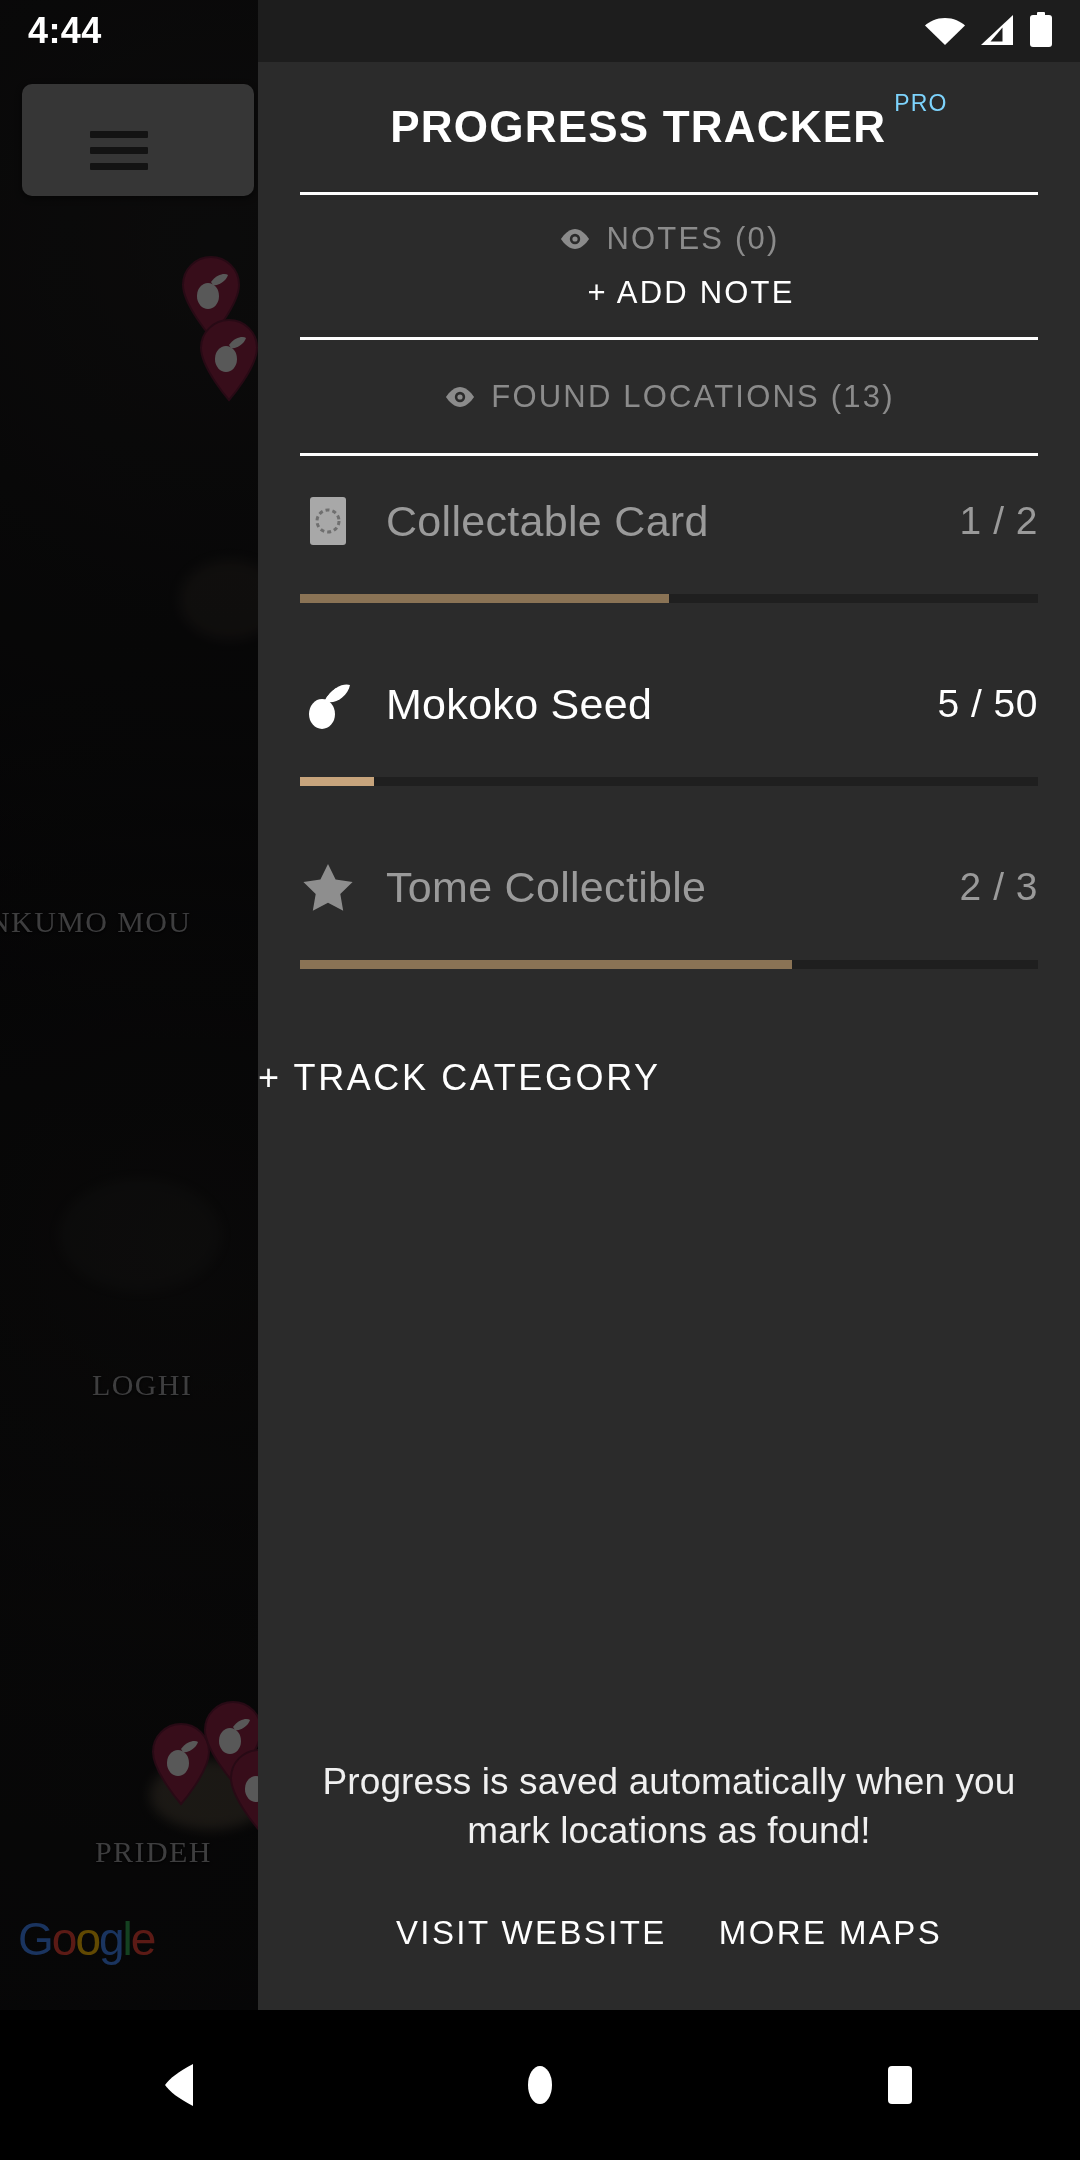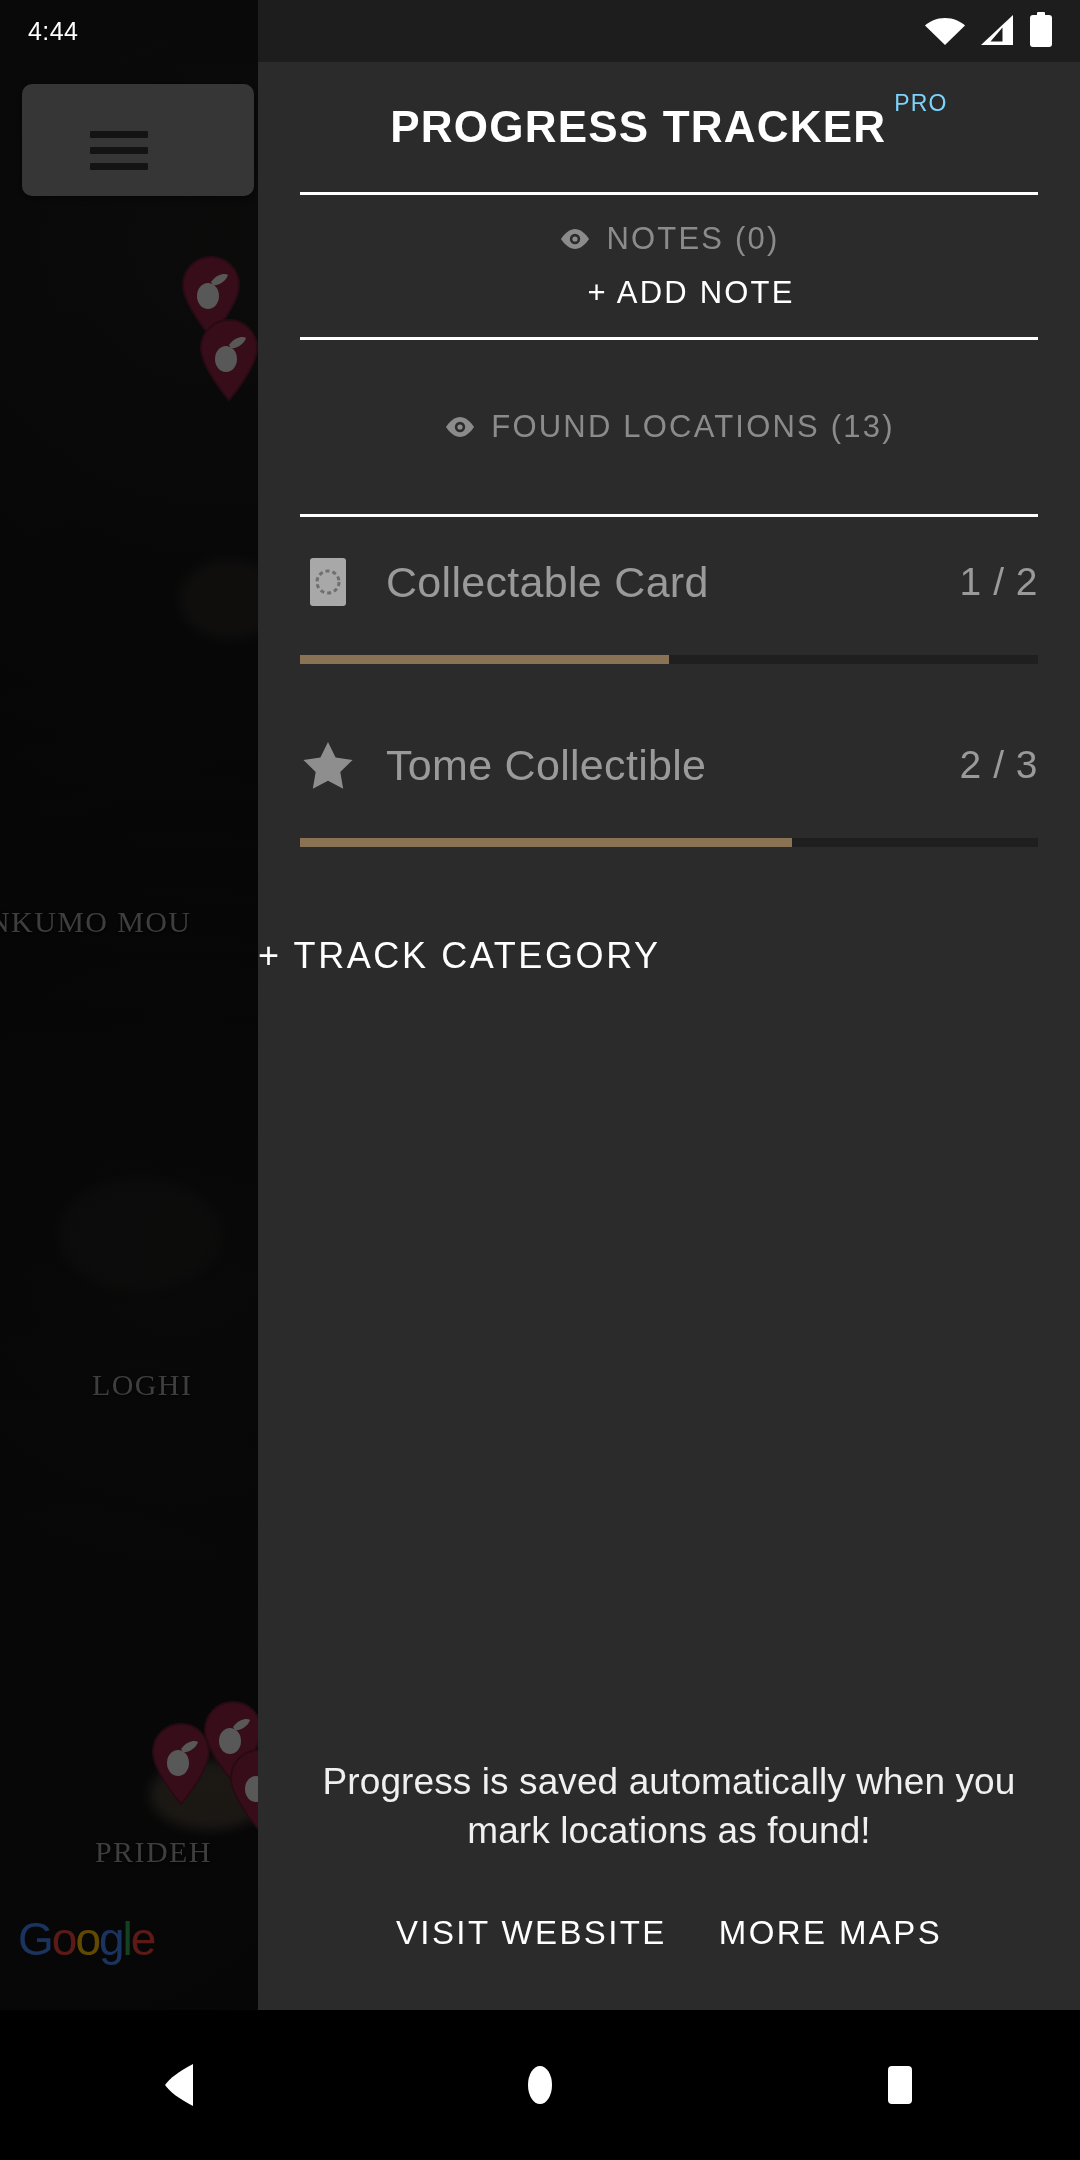--- a/index.html
+++ b/index.html
@@ -121,22 +121,22 @@
     width: 1080px;
     height: 62px;
     z-index: 40;
     pointer-events: none;
   }
   #status-time {
     position: absolute;
     left: 28px;
     top: 9px;
     color: #ffffff;
-    font-size: 25px;
-    font-weight: 400;
+    font-size: 36px;
+    font-weight: 700;
     letter-spacing: .4px;
     line-height: 44px;
   }
   #status-icons {
     position: absolute;
     right: 26px;
     top: 12px;
     display: flex;
     align-items: center;
     gap: 12px;
@@ -215,21 +215,21 @@
   }
   .notes-right {
     color: #ffffff;
     font-size: 31px;
     letter-spacing: 2.2px;
     margin-left: 44px;
   }
   .eye-ico { display:block; }
 
   .row-found {
-    height: 174px;
+    height: 113px;
     display: flex;
     align-items: center;
     justify-content: center;
     gap: 14px;
     color: #8b8b8b;
     font-size: 31px;
     letter-spacing: 2.2px;
   }
 
   
@@ -466,20 +466,36 @@
             </svg>
           </div>
           <div class="cat-label dim">Collectable Card</div>
           <div class="cat-count dim">1 / 2</div>
         </div>
         <div class="bar-track">
           <div class="bar-fill" style="width:50%"></div>
         </div>
       </div>
 
+      <div class="cat">
+        <div class="cat-head">
+          <div class="cat-icon">
+            <svg width="52" height="56" viewBox="0 0 52 56">
+              <ellipse cx="20" cy="38" rx="13" ry="15" fill="#ffffff"></ellipse>
+              <path d="M23 25C30 10 43 7 48 9c-2 11-14 19-23 17z" fill="#ffffff"></path>
+              <path d="M22 32c2-8 7-14 13-18" stroke="#ffffff" stroke-width="4" fill="none" stroke-linecap="round"></path>
+            </svg>
+          </div>
+          <div class="cat-label bright">Mokoko Seed</div>
+          <div class="cat-count bright">5 / 50</div>
+        </div>
+        <div class="bar-track">
+          <div class="bar-fill active" style="width:10%"></div>
+        </div>
+      </div>
 
       <div class="cat">
         <div class="cat-head">
           <div class="cat-icon">
             <svg width="50" height="48" viewBox="0 0 50 48">
               <path d="M25 1l7.6 15.4 17 2.5-12.3 12 2.9 16.9L25 39.8 9.8 47.8l2.9-16.9L.4 18.9l17-2.5z" fill="#8e8e8e"></path>
             </svg>
           </div>
           <div class="cat-label dim">Tome Collectible</div>
           <div class="cat-count dim">2 / 3</div>

